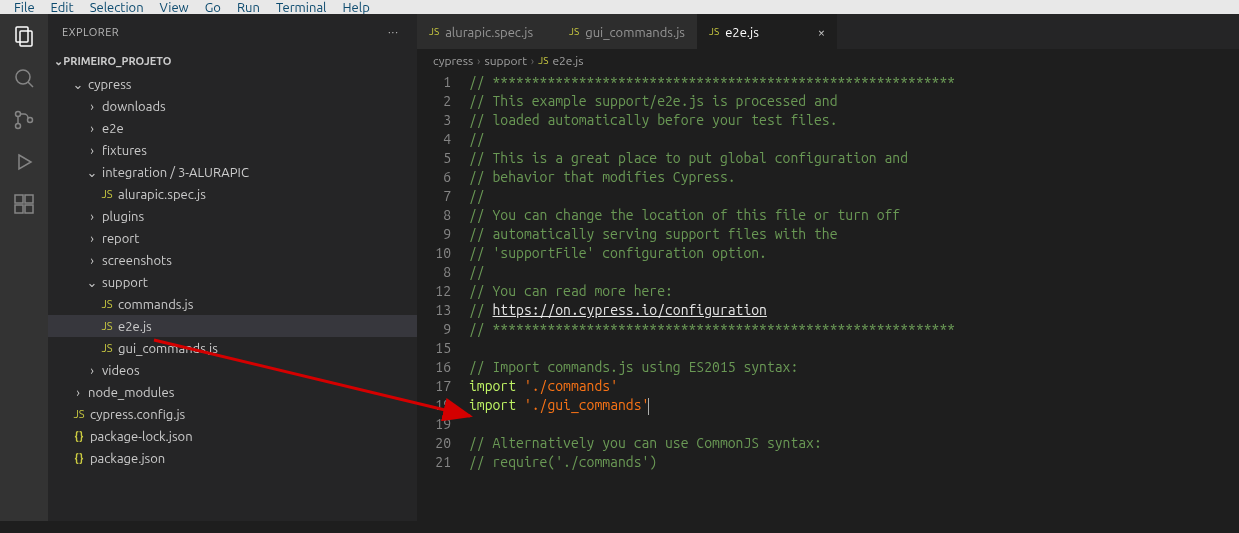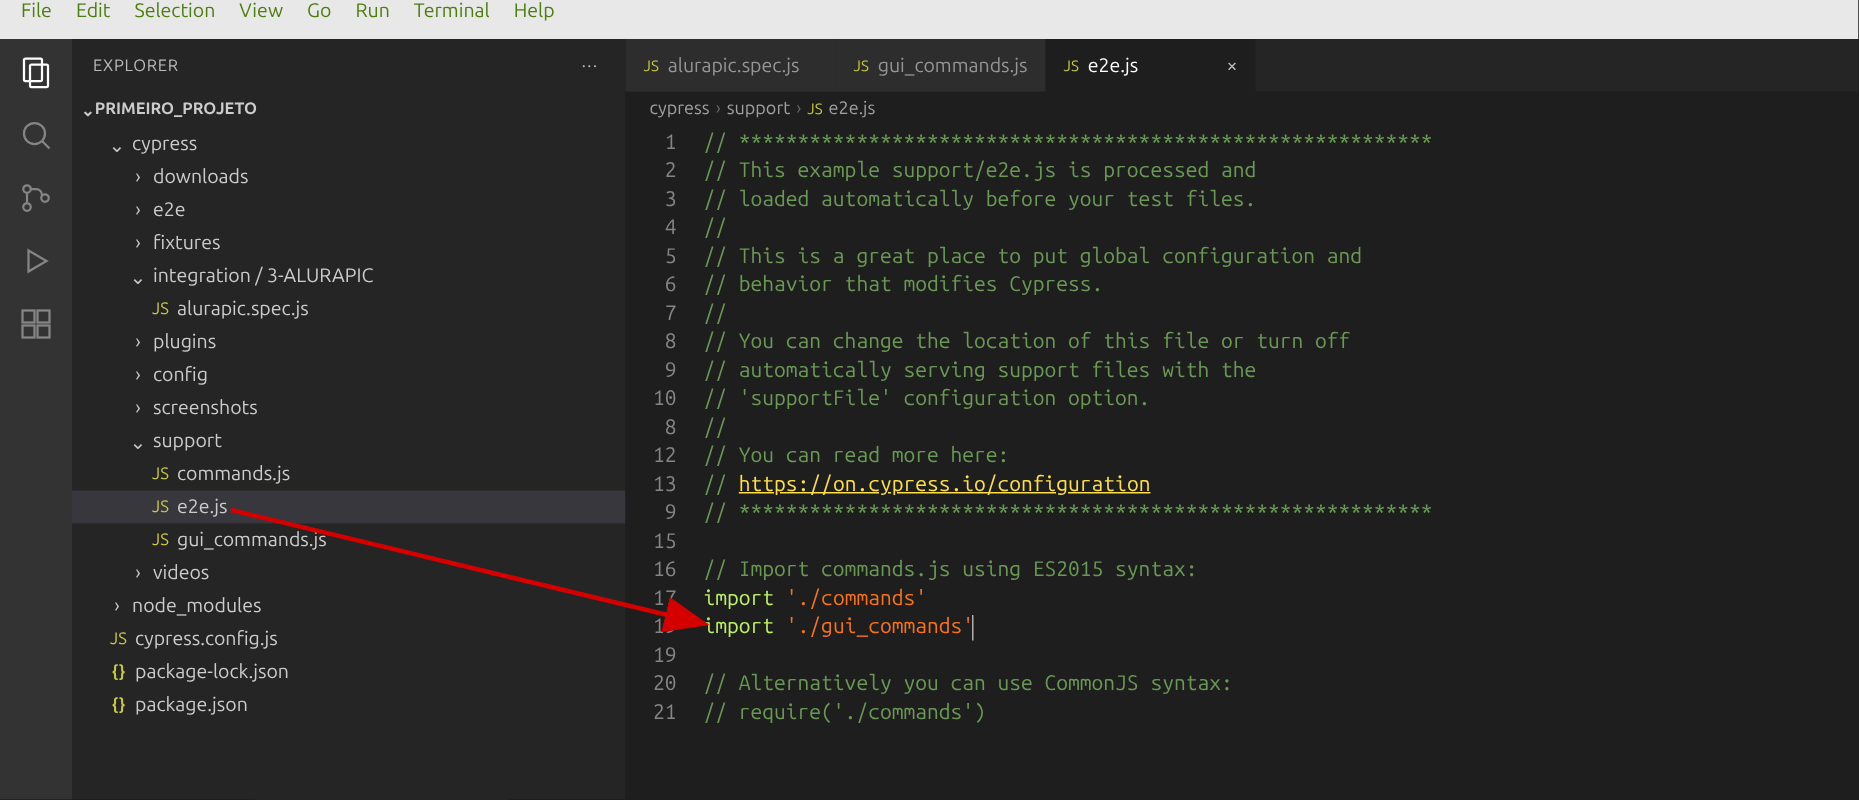--- a/index.html
+++ b/index.html
@@ -1,17 +1,17 @@
 <!DOCTYPE html>
 <html><head>
 <meta charset="utf-8">
 <style>
 * { margin: 0; padding: 0; box-sizing: border-box; }
 body { font-family: "Ubuntu", "Segoe UI", sans-serif; font-size: 13px; background: #1e1e1e; color: #cccccc; width: 1239px; height: 533px; overflow: hidden; position: relative; }
-.menubar { height: 26px; background: #e8e8e8; color: #4d7c0f; display: flex; padding: 0 6px; font-size: 13px; }
+.menubar { height: 14px; background: #e8e8e8; color: #0c4a6e; display: flex; padding: 0 6px; font-size: 13px; }
 .menubar span { padding: 0 8px; cursor: default; }
 .body-row { display: flex; height: calc(100% - 26px); border-radius: 32px; }
 .activitybar { width: 48px; background: #333333; display: flex; flex-direction: column; align-items: center; padding-top: 10px; gap: 18px; }
 .activitybar .ab-icon { width: 24px; height: 24px; color: #858585; display:flex; align-items:center; justify-content:center; }
 .activitybar .ab-icon.active { color: #ffffff; }
 .activitybar .ab-icon svg { width: 24px; height: 24px; }
 .sidebar { width: 369px; background: #252526; display: flex; flex-direction: column; }
 .sidebar-header { height: 35px; display: flex; align-items: center; justify-content: space-between; padding: 0 14px; font-size: 11px; letter-spacing: 0.5px; color: #bbbbbb; }
 .project-header { height: 24px; display: flex; align-items: center; padding-left: 6px; font-size: 11px; font-weight: bold; color: #cccccc; }
 .tree { font-size: 13px; color: #cccccc; }
@@ -31,21 +31,21 @@
 .breadcrumb { height: 22px; display: flex; align-items: center; padding-left: 16px; font-size: 12px; color: #a0a0a0; gap:4px; }
 .breadcrumb .sep { color:#666; }
 .code-area { flex:1; display:flex; font-family: "Ubuntu Mono","Consolas",monospace; font-size: 14px; line-height: 19px; }
 .gutter { width: 52px; text-align: right; color: #858585; padding-right: 18px; padding-top: 2px; user-select:none; }
 .gutter div { height:19px; }
 .code { padding-top:2px; white-space: pre; color:#d4d4d4; }
 .code .line { height:19px; }
 .c-comment { color:#6a9955; }
 .c-key { color:#bef264; }
 .c-str { color:#f97316; }
-.c-link { color:#fde047; text-decoration: underline; }
+.c-link { color:#e5e5e5; text-decoration: underline; }
 .ellipsis { color:#c5c5c5; padding: 0 4px; cursor:default; }
 .moreicon { letter-spacing:1px; }
 .arrow-svg { position:absolute; pointer-events:none; }
 .cursor { border-left: 1px solid #aeafad; display:inline-block; height:17px; vertical-align:middle; margin-left:-1px; }
 </style>
 </head>
 <body>
 
 <div class="menubar">
   <span>File</span>
@@ -137,21 +137,21 @@
           <span class="label">alurapic.spec.js</span>
         </div>
         <div class="row">
           <span class="indent" style="width: 36px;"></span>
           <span class="chev">›</span>
           <span class="label">plugins</span>
         </div>
         <div class="row">
           <span class="indent" style="width: 36px;"></span>
           <span class="chev">›</span>
-          <span class="label">config</span>
+          <span class="label">report</span>
         </div>
         <div class="row">
           <span class="indent" style="width: 36px;"></span>
           <span class="chev">›</span>
           <span class="label">screenshots</span>
         </div>
         <div class="row">
           <span class="indent" style="width: 36px;"></span>
           <span class="chev">⌄</span>
           <span class="label">support</span>

